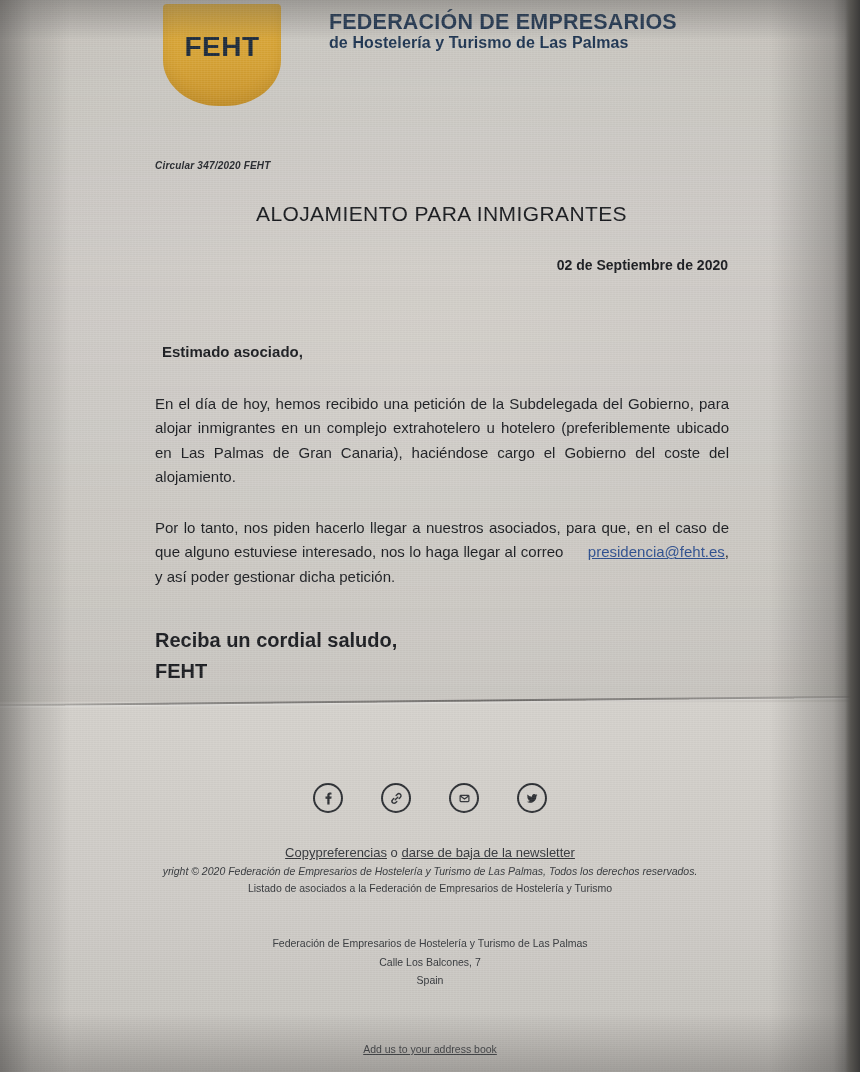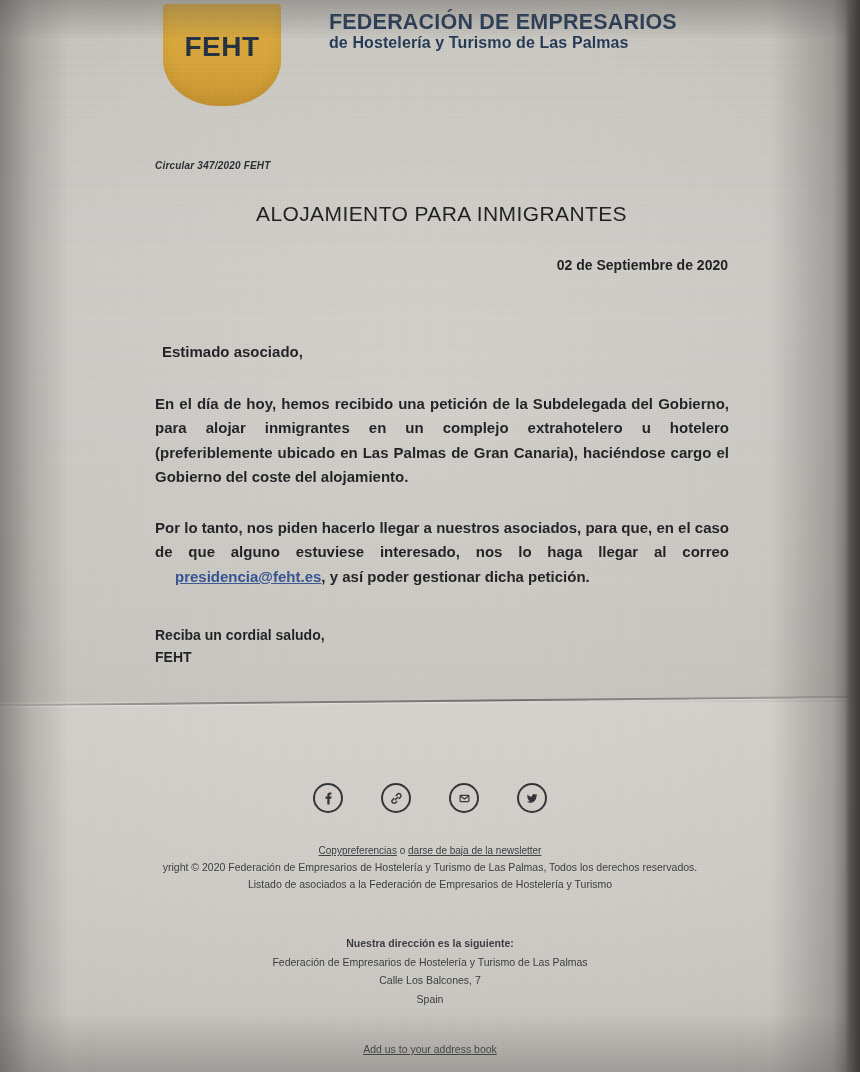--- a/index.html
+++ b/index.html
@@ -150,38 +150,38 @@
     font-size: 15px;
     font-weight: bold;
     color: #1a1c20;
     margin-left: 7px;
   }
   .para {
     position: absolute;
     left: 155px;
     width: 574px;
     font-size: 15px;
-    font-weight: bold;
+    font-weight: normal;
     color: #1a1c20;
     text-align: justify;
     line-height: 1.62;
     hyphens: none;
   }
   .para.p1 { top: 392px; }
   .para.p2 { top: 516px; }
   .mail-link {
     color: #2e4f8e;
     text-decoration: underline;
     text-underline-offset: 1px;
     margin-left: 20px;
   }
   .closing {
     position: absolute;
     left: 155px; top: 625px;
-    font-size: 14px;
+    font-size: 20px;
     font-weight: bold;
     color: #1a1c20;
     line-height: 1.55;
   }
 
   
   .foot-info {
     position: absolute;
     left: 0; right: 0; top: 736px;
     text-align: center;
@@ -207,23 +207,24 @@
     color: #2b2e32;
   }
   .social svg { display: block; }
 
   .legal {
     position: absolute;
     left: 0; right: 0; top: 843px;
     text-align: center;
     color: #33363a;
   }
-  .legal .l1 { font-size: 10px; line-height: 1.55; }
+  .legal .l1 { font-size: 13px; line-height: 1.55; }
   .legal .l2 {
     font-size: 10.5px;
+    font-style: italic;
     line-height: 1.55;
     padding: 0 110px;
   }
   .legal .l3 { font-size: 10.5px; line-height: 1.75; }
   .u { text-decoration: underline; text-underline-offset: 1px; }
 
   .address {
     position: absolute;
     left: 0; right: 0; top: 934px;
     text-align: center;
@@ -310,21 +311,20 @@
 
     <div class="legal">
       <div class="l1">
         <span class="u">Copypreferencias</span><span> o </span><span class="u">darse de baja de la newsletter</span>
       </div>
       <div class="l2">yright © 2020 Federación de Empresarios de Hostelería y Turismo de Las Palmas, Todos los derechos reservados.</div>
       <div class="l3">Listado de asociados a la Federación de Empresarios de Hostelería y Turismo</div>
     </div>
 
     <div class="address">
-      <div class="addr-head">Nuestra dirección es la siguiente:</div>
       <div>Federación de Empresarios de Hostelería y Turismo de Las Palmas</div>
       <div>Calle Los Balcones, 7</div>
       <div>Spain</div>
     </div>
 
     <div class="addbook">
       <span class="u">Add us to your address book</span>
     </div>
 
   </div>

